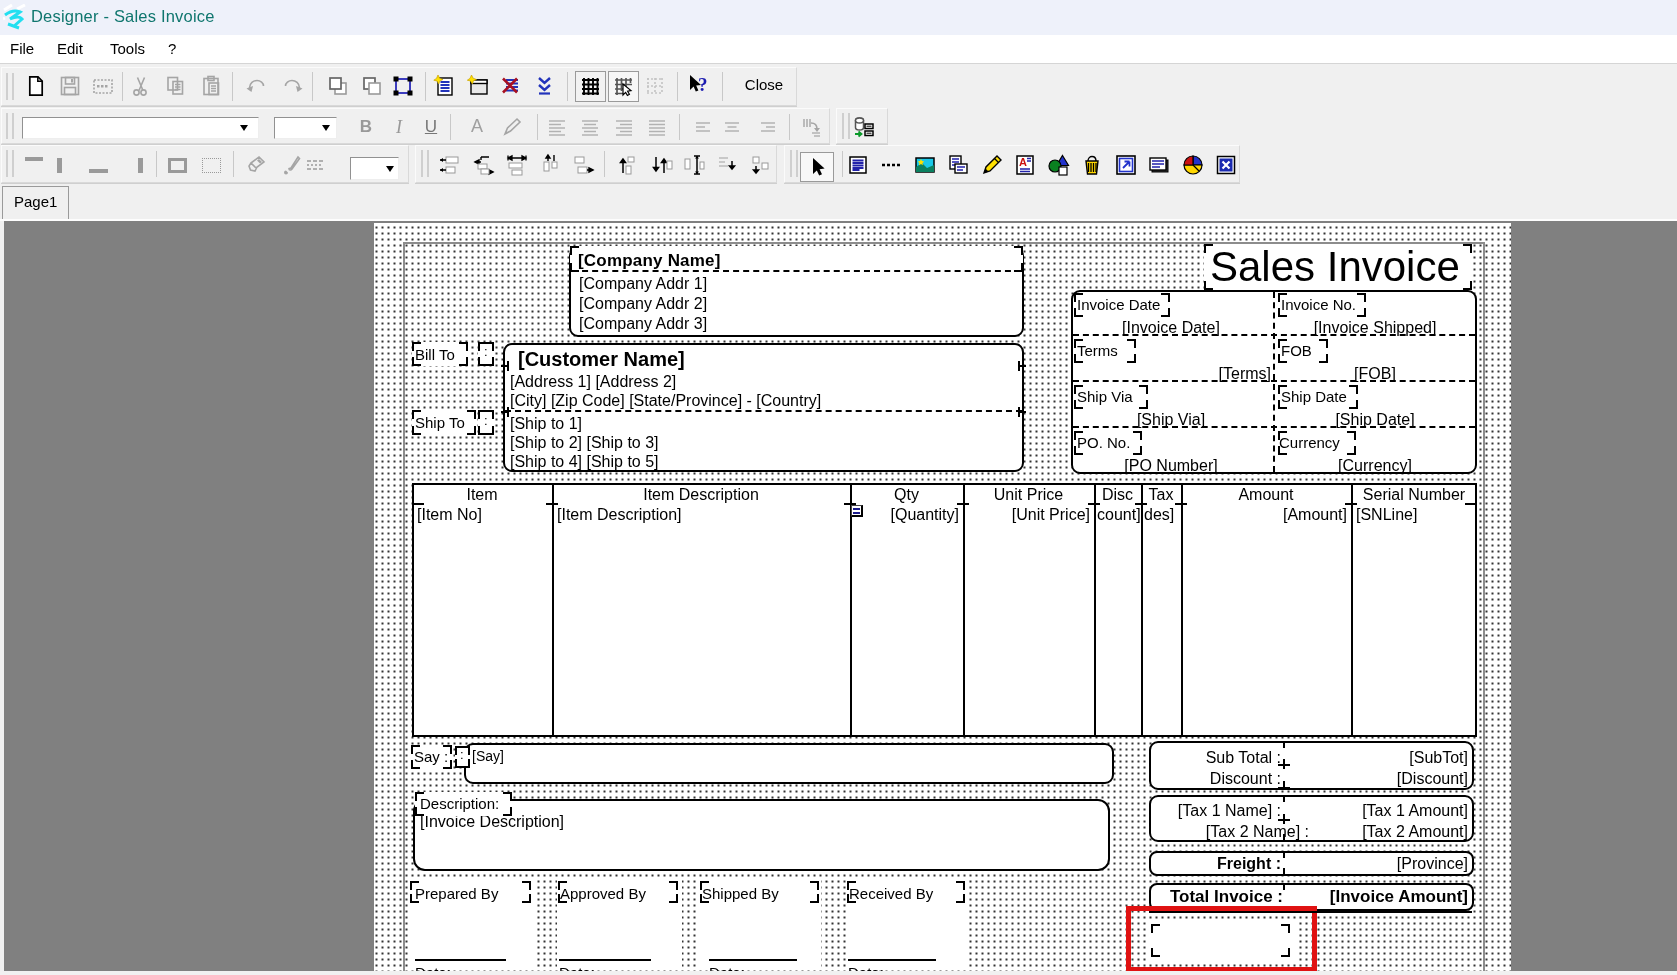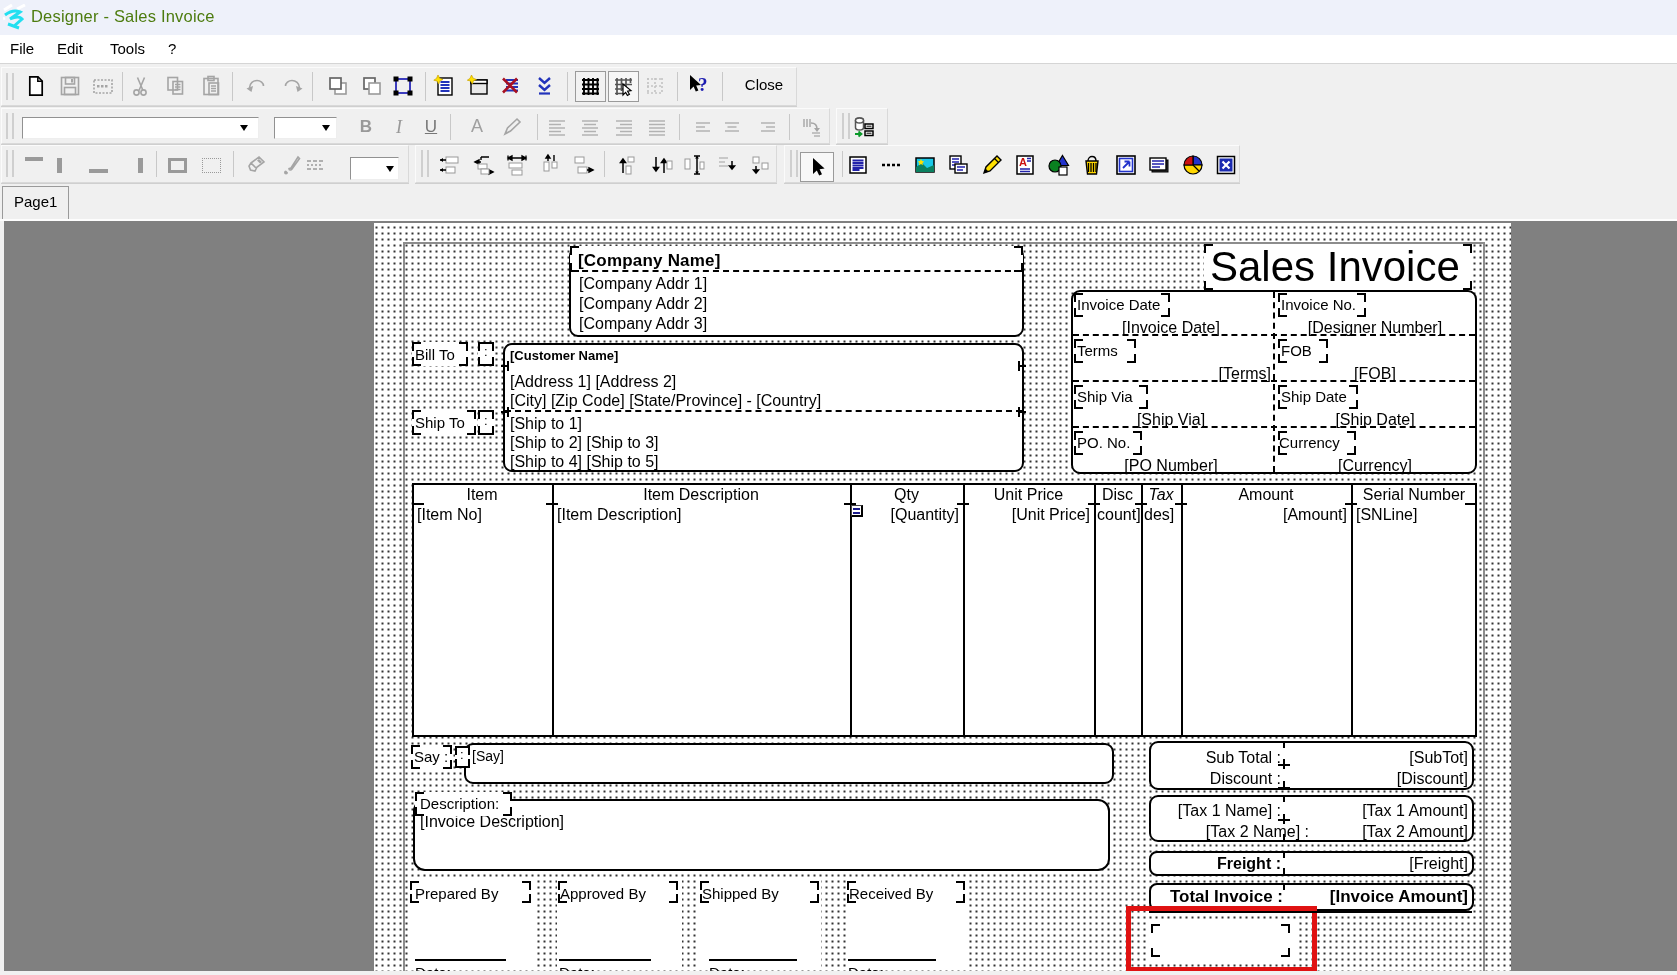--- a/index.html
+++ b/index.html
@@ -1,21 +1,21 @@
 <!DOCTYPE html>
 <html><head>
 <meta charset="utf-8">
 <style>
 *{margin:0;padding:0;box-sizing:border-box;}
 html,body{width:1677px;height:975px;overflow:hidden;}
 body{font-family:"Liberation Sans",sans-serif;background:#f0f0f0;position:relative;}
 .abs{position:absolute;}
 
 #titlebar{position:absolute;left:0;top:0;width:1677px;height:35px;background:#eef1fa;}
-#title-text{position:absolute;left:31px;top:7px;font-size:16.5px;color:#4d7c0f;letter-spacing:0.2px;}
+#title-text{position:absolute;left:31px;top:7px;font-size:16.5px;color:#0f766e;letter-spacing:0.2px;}
 #menubar{position:absolute;left:0;top:35px;width:1677px;height:28px;background:#ffffff;font-size:15px;color:#000;}
 #menubar span{position:absolute;top:5px;}
 #toolzone{position:absolute;left:0;top:63px;width:1677px;height:158px;background:#f0f0f0;border-top:1px solid #d5d5d5;}
 .panel{position:absolute;background:#f0f0f0;border:1px solid #d9d9d9;border-top-color:#fbfbfb;border-left-color:#fbfbfb;box-shadow:0 1px 0 #cfcfcf;}
 .grip{position:absolute;top:4px;bottom:4px;width:8px;border-left:2px solid #cfcfcf;border-right:2px solid #cfcfcf;}
 .vsep{position:absolute;width:1px;background:#c8c8c8;}
 
 #tab1{position:absolute;left:2px;top:186px;width:67px;height:34px;background:#f0f0f0;border:1px solid #9a9a9a;border-bottom:none;font-size:15px;}
 #tab1 span{position:absolute;left:11px;top:6px;}
 #tabline{position:absolute;left:0;top:219px;width:1677px;height:2px;background:#fdfdfd;}
@@ -399,21 +399,21 @@
           <span style="position:absolute;left:6px;top:2px;font-size:13px;">:</span>
         </div>
    <div class="lbl cm" style="left:38px;top:187px;width:64px;height:25px;">
           <span style="position:absolute;left:3px;top:4px;">Ship To</span>
         </div>
    <div class="lbl cm" style="left:104px;top:187px;width:16px;height:25px;">
           <span style="position:absolute;left:6px;top:3px;font-size:13px;">:</span>
         </div>
 
    <div class="box" style="left:129px;top:120px;width:521px;height:129px;"></div>
-   <div class="el b" style="left:136px;top:125px;font-size:13px;">[Customer Name]</div>
+   <div class="el b" style="left:144px;top:125px;font-size:20px;">[Customer Name]</div>
    <div class="tick" style="left:127px;top:142px;width:8px;"></div>
         <div class="tickv" style="left:133px;top:138px;"></div>
    <div class="tick" style="left:644px;top:142px;width:8px;"></div>
         <div class="tickv" style="left:644px;top:138px;"></div>
    <div class="el" style="left:136px;top:149px;line-height:19px;">[Address 1] [Address 2]<br>[City] [Zip Code] [State/Province] - [Country]</div>
    <div class="dashh" style="left:131px;top:187px;width:517px;"></div>
    <div class="tick" style="left:127px;top:188px;width:8px;"></div>
         <div class="tickv" style="left:133px;top:184px;"></div>
    <div class="tick" style="left:644px;top:188px;width:8px;"></div>
         <div class="tickv" style="left:644px;top:184px;"></div>
@@ -424,21 +424,21 @@
    <div class="dashh" style="left:699px;top:157px;width:402px;"></div>
    <div class="dashh" style="left:699px;top:203px;width:402px;"></div>
    <div class="dashv" style="left:899px;top:69px;height:180px;"></div>
    <div class="lbl cm" style="left:700px;top:70px;width:96px;height:24px;">
           <span style="position:absolute;left:3px;top:3px;">Invoice Date</span>
         </div>
    <div class="lbl cm" style="left:904px;top:70px;width:88px;height:24px;">
           <span style="position:absolute;left:3px;top:3px;">Invoice No.</span>
         </div>
    <div class="el" style="left:697px;top:96px;width:200px;text-align:center;">[Invoice Date]</div>
-   <div class="el" style="left:901px;top:96px;width:200px;text-align:center;">[Designer Number]</div>
+   <div class="el" style="left:901px;top:96px;width:200px;text-align:center;">[Invoice Shipped]</div>
    <div class="lbl cm" style="left:700px;top:116px;width:62px;height:24px;">
           <span style="position:absolute;left:3px;top:3px;">Terms</span>
         </div>
    <div class="lbl cm" style="left:904px;top:116px;width:50px;height:24px;">
           <span style="position:absolute;left:3px;top:3px;">FOB</span>
         </div>
    <div class="el" style="left:697px;top:142px;width:200px;text-align:right;">[Terms]</div>
    <div class="el" style="left:901px;top:142px;width:200px;text-align:center;">[FOB]</div>
    <div class="lbl cm" style="left:700px;top:162px;width:74px;height:24px;">
           <span style="position:absolute;left:3px;top:3px;">Ship Via</span>
@@ -463,21 +463,21 @@
    <div class="vline" style="left:589px;top:260px;height:254px;"></div>
    <div class="vline" style="left:720px;top:260px;height:254px;"></div>
    <div class="vline" style="left:767px;top:260px;height:254px;"></div>
    <div class="vline" style="left:807px;top:260px;height:254px;"></div>
    <div class="vline" style="left:977px;top:260px;height:254px;"></div>
    <div class="el" style="left:38px;top:263px;width:140px;text-align:center;">Item</div>
    <div class="el" style="left:178px;top:263px;width:298px;text-align:center;">Item Description</div>
    <div class="el" style="left:476px;top:263px;width:113px;text-align:center;">Qty</div>
    <div class="el" style="left:589px;top:263px;width:131px;text-align:center;">Unit Price</div>
    <div class="el" style="left:720px;top:263px;width:47px;text-align:center;">Disc</div>
-   <div class="el" style="left:767px;top:263px;width:40px;text-align:center;font-style:italic;">Tax</div>
+   <div class="el" style="left:767px;top:263px;width:40px;text-align:center;">Tax</div>
    <div class="el" style="left:807px;top:263px;width:170px;text-align:center;">Amount</div>
    <div class="el" style="left:977px;top:263px;width:126px;text-align:center;">Serial Number</div>
    <div class="el" style="left:43px;top:283px;">[Item No]</div>
    <div class="el" style="left:183px;top:283px;">[Item Description]</div>
    <div class="el" style="left:476px;top:283px;width:109px;text-align:right;">[Quantity]</div>
    <div class="el" style="left:589px;top:283px;width:127px;text-align:right;">[Unit Price]</div>
    <div class="el" style="left:723px;top:283px;">count]</div>
    <div class="el" style="left:770px;top:283px;">des]</div>
    <div class="el" style="left:807px;top:283px;width:166px;text-align:right;">[Amount]</div>
    <div class="el" style="left:982px;top:283px;">[SNLine]</div>
@@ -538,21 +538,21 @@
    <div class="el" style="left:775px;top:547px;width:132px;text-align:right;">Discount :</div>
    <div class="el" style="left:920px;top:526px;width:174px;text-align:right;">[SubTot]</div>
    <div class="el" style="left:920px;top:547px;width:174px;text-align:right;">[Discount]</div>
    <div class="box" style="left:775px;top:572px;width:325px;height:47px;"></div>
    <div class="el" style="left:775px;top:579px;width:132px;text-align:right;">[Tax 1 Name] :</div>
    <div class="el" style="left:803px;top:600px;width:132px;text-align:right;">[Tax 2 Name] :</div>
    <div class="el" style="left:920px;top:579px;width:174px;text-align:right;">[Tax 1 Amount]</div>
    <div class="el" style="left:920px;top:600px;width:174px;text-align:right;">[Tax 2 Amount]</div>
    <div class="box" style="left:775px;top:628px;width:325px;height:25px;border-radius:8px;"></div>
    <div class="el" style="left:775px;top:632px;width:132px;text-align:right;font-weight:bold;">Freight :</div>
-   <div class="el" style="left:920px;top:632px;width:174px;text-align:right;">[Freight]</div>
+   <div class="el" style="left:920px;top:632px;width:174px;text-align:right;">[Province]</div>
    <div class="box" style="left:775px;top:660px;width:325px;height:28px;border-radius:8px;"></div>
    <div class="el b" style="left:775px;top:664px;width:134px;text-align:right;font-size:17px;">Total Invoice :</div>
    <div class="el b" style="left:920px;top:664px;width:174px;text-align:right;font-size:17px;">[Invoice Amount]</div>
 
    <div class="tick" style="left:904px;top:518px;"></div>
         <div class="tickv" style="left:909px;top:518px;height:7px;"></div>
    <div class="tick" style="left:904px;top:541px;"></div>
         <div class="tickv" style="left:909px;top:536px;"></div>
    <div class="tick" style="left:904px;top:564px;"></div>
         <div class="tickv" style="left:909px;top:558px;height:7px;"></div>

